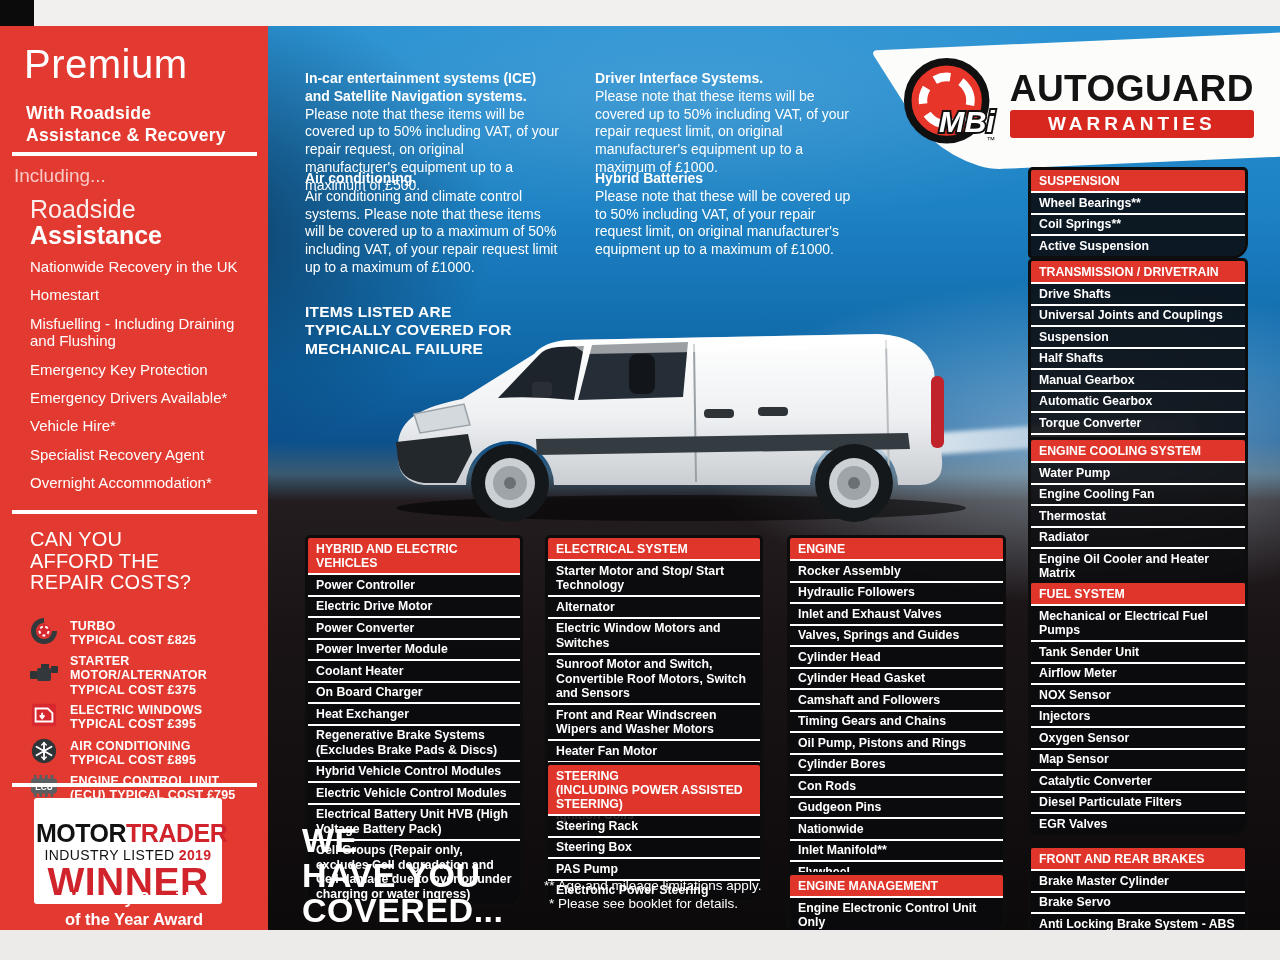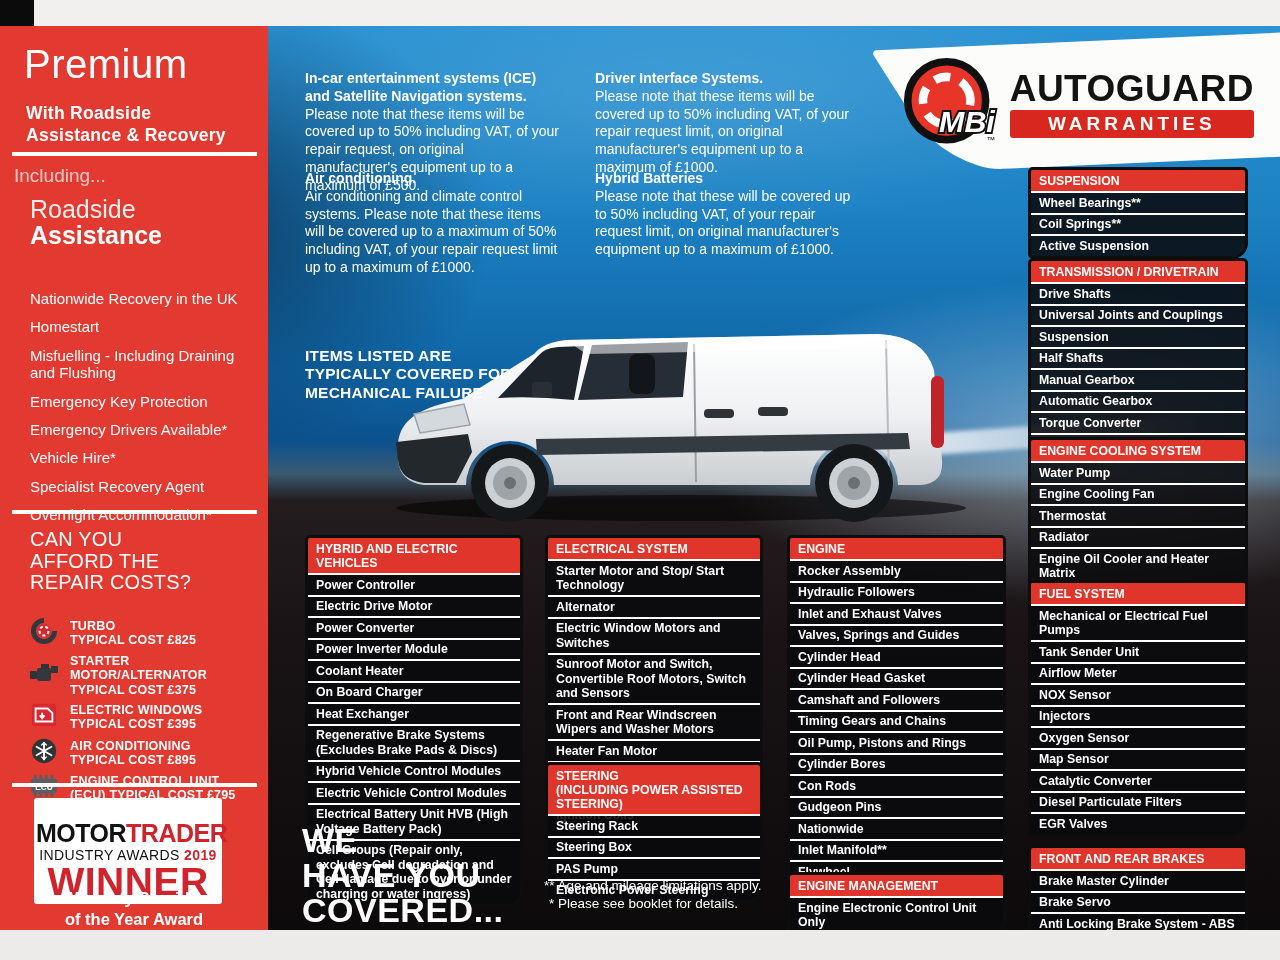--- a/index.html
+++ b/index.html
@@ -9,21 +9,21 @@
 
   
   .sidebar{position:absolute;left:0;top:26px;width:268px;height:904px;background:#e23a31;color:#fff;overflow:hidden;}
   .premium{position:absolute;left:24px;top:16px;font-size:40px;font-weight:400;letter-spacing:.5px;}
   .subtitle{position:absolute;left:26px;top:76px;font-size:17.5px;font-weight:700;line-height:1.28;width:225px;letter-spacing:.3px;}
   .divider{position:absolute;left:12px;width:245px;height:4px;background:#fff;}
   .d1{top:126px}.d2{top:484px}.d3{top:757px}
   .including{position:absolute;left:14px;top:139px;font-size:19px;color:rgba(255,255,255,.72);}
   .roadside{position:absolute;left:30px;top:170px;font-size:25px;line-height:1.04;}
   .roadside .lt{font-weight:300;opacity:.92}.roadside .bd{font-weight:700;}
-  .rs-items{position:absolute;left:30px;top:232px;width:220px;margin-top:32px;}
+  .rs-items{position:absolute;left:30px;top:232px;width:220px;}
   .rs-item{font-size:15px;line-height:1.16;margin-bottom:11px;color:#fff;}
   .afford{position:absolute;left:30px;top:503px;font-size:20px;font-weight:400;line-height:1.08;letter-spacing:.2px;}
   .costs{position:absolute;left:28px;top:590px;width:225px;}
   .cost-row{display:flex;align-items:center;gap:10px;margin-bottom:4px;min-height:30px;}
   .cost-icon{width:32px;flex:0 0 32px;text-align:center;}
   .cost-txt{font-size:12.5px;font-weight:700;line-height:1.15;letter-spacing:.2px;}
   .award{position:absolute;left:34px;top:772px;width:184px;background:#fff;border-radius:3px;text-align:center;padding:23px 2px 4px;}
   .award .l1{font-size:25px;font-weight:800;letter-spacing:-.5px;color:#121212;line-height:1;}
   .award .l1 .red{color:#d0232b;}
   .award .l2{font-size:14px;color:#121212;letter-spacing:.4px;line-height:1.15;margin-top:1px;}
@@ -47,21 +47,21 @@
   .logo{position:absolute;top:30px;right:26px;display:flex;align-items:center;gap:12px;}
   .logo-text .brand{font-size:37px;font-weight:800;color:#131313;letter-spacing:.5px;line-height:1;}
   .logo-text .warr{margin-top:3px;background:#d8271e;border-radius:3px;color:#fff;text-align:center;
     font-size:19px;font-weight:700;letter-spacing:4px;padding:3px 2px;}
   
   .info{position:absolute;color:#fff;font-size:14px;line-height:1.27;}
   .info strong{display:block;}
   .info.inline strong{display:inline;}
   .c1{left:37px;width:254px;}.c2{left:327px;width:260px;}
   .i1{top:44px;}.i2{top:144px;}.i3{top:44px;}.i4{top:144px;}
-  .items-note{position:absolute;left:37px;top:277px;width:220px;color:#fff;font-size:15.5px;font-weight:700;line-height:1.18;letter-spacing:.2px;margin-top:44px;}
+  .items-note{position:absolute;left:37px;top:277px;width:220px;color:#fff;font-size:15.5px;font-weight:700;line-height:1.18;letter-spacing:.2px;}
   .tagline{position:absolute;left:34px;top:797px;color:#fff;font-size:34px;font-weight:800;line-height:1.03;letter-spacing:.5px;}
   .footnotes{position:absolute;left:276px;top:851px;color:#fff;font-size:13.5px;line-height:1.35;}
   .footnotes div:nth-child(2){padding-left:5px;}
 
   
   .cov-list{position:absolute;border:3px solid #0d0d0d;border-radius:5px 5px 16px 5px;overflow:hidden;background:rgba(12,12,14,.55);}
   .cov-header{background:#df352b;color:#fff;font-weight:700;font-size:12.3px;line-height:1.15;padding:3.5px 8px;}
   .cov-header .sub{display:block;}
   .cov-row{border-top:2px solid #fff;background:rgba(10,10,12,.72);color:#fff;font-weight:700;font-size:12.3px;line-height:1.18;padding:2.5px 8px;}
   .L-hybrid{left:37px;top:509px;width:212px;}
@@ -165,21 +165,21 @@
               </g>
               <rect x="3" y="5" width="28" height="16" rx="3" fill="#5a5e61"></rect>
               <text x="17" y="17" font-size="9" font-weight="bold" fill="#fff" text-anchor="middle" font-family="Liberation Sans, sans-serif">ECU</text>
             </svg></span>
         <span class="cost-txt"><span>ENGINE CONTROL UNIT</span><br><span>(ECU) TYPICAL COST £795</span></span>
       </div>
     </div>
     <div class="divider d3"></div>
     <div class="award">
       <div class="l1"><span>MOTOR</span><span class="red">TRADER</span></div>
-      <div class="l2"><span>INDUSTRY AWARDS</span> <span class="red">2019</span></div>
+      <div class="l2"><span>INDUSTRY LISTED</span> <span class="red">2019</span></div>
       <div class="winner">WINNER</div>
     </div>
     <div class="caption">
         <div style="margin:0 auto;width:160px;">Warranty Provider of the Year Award</div>
       </div>
   </div>
 
   <div class="main">
     <div class="streak"></div>
 

